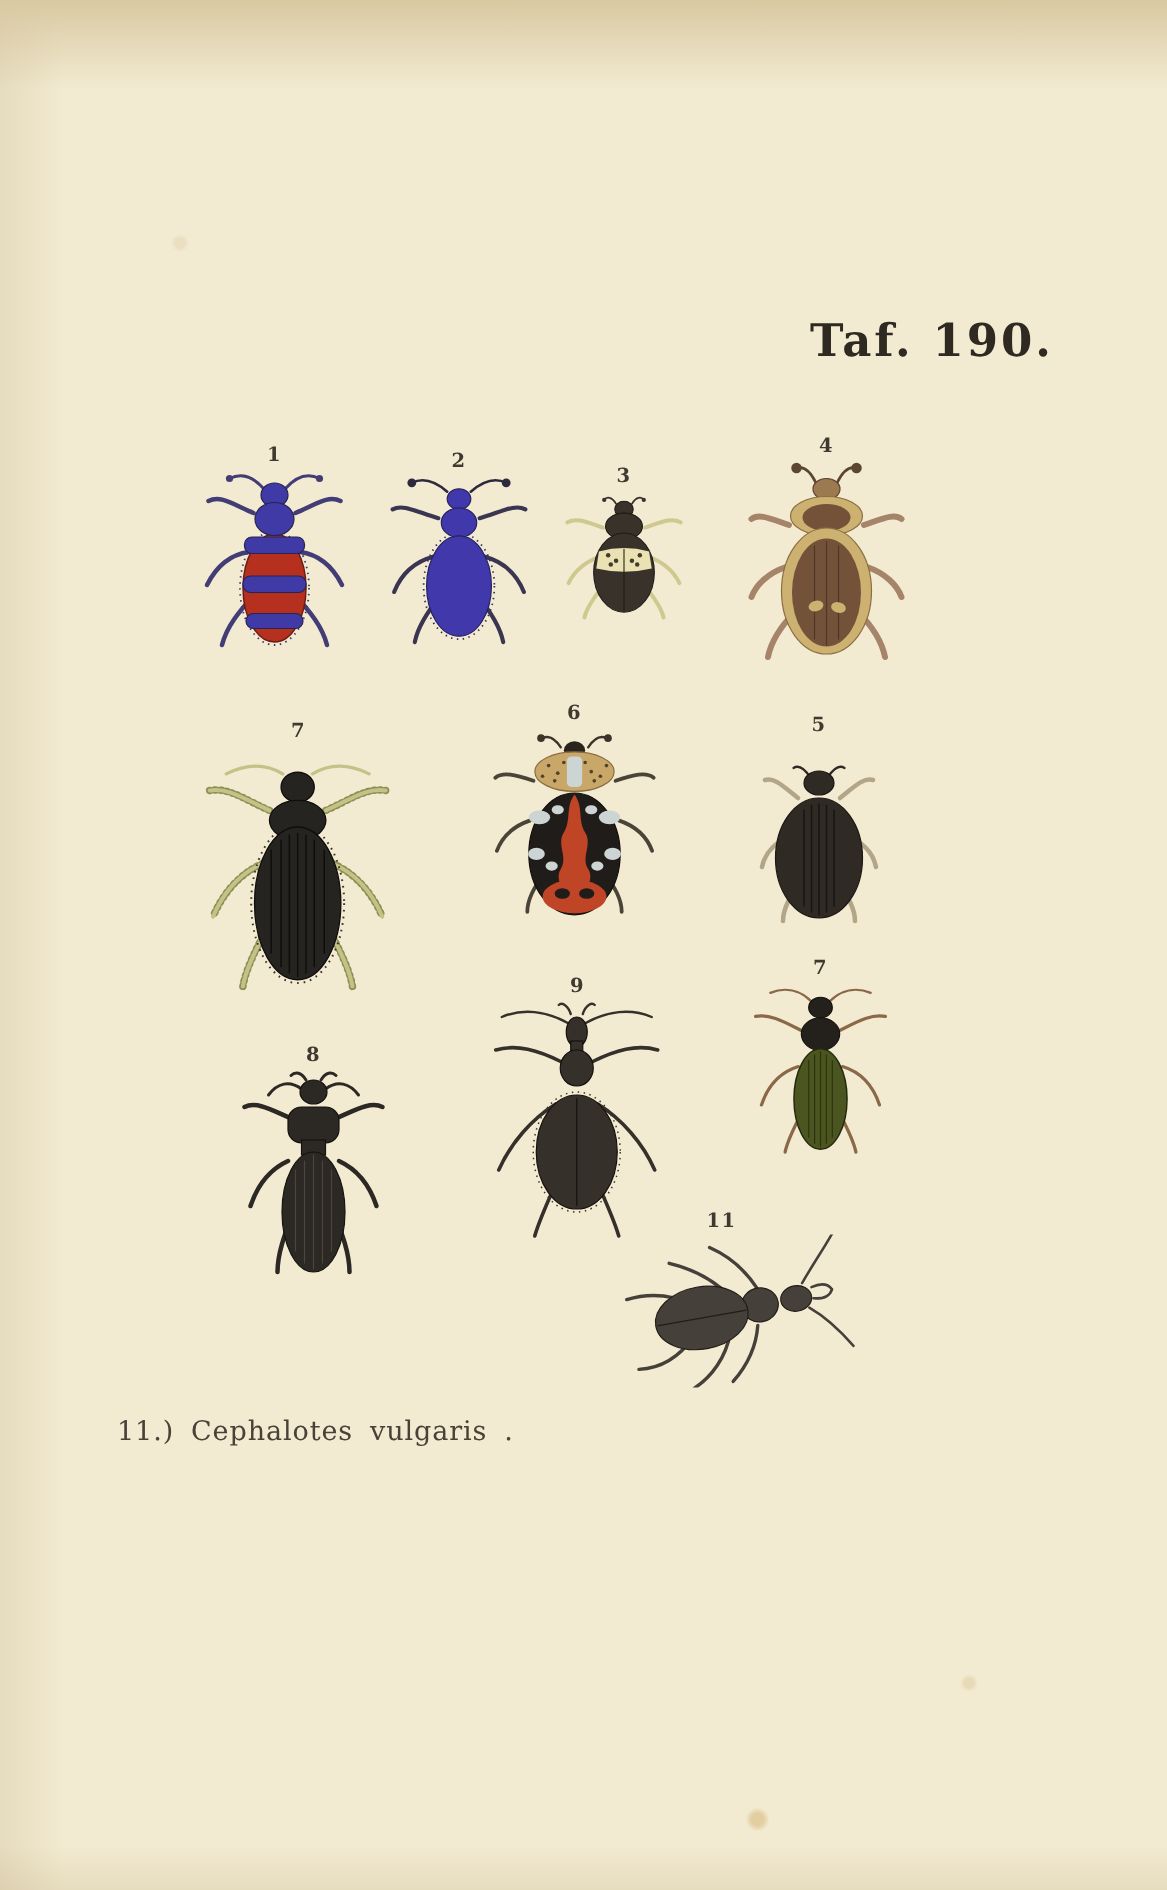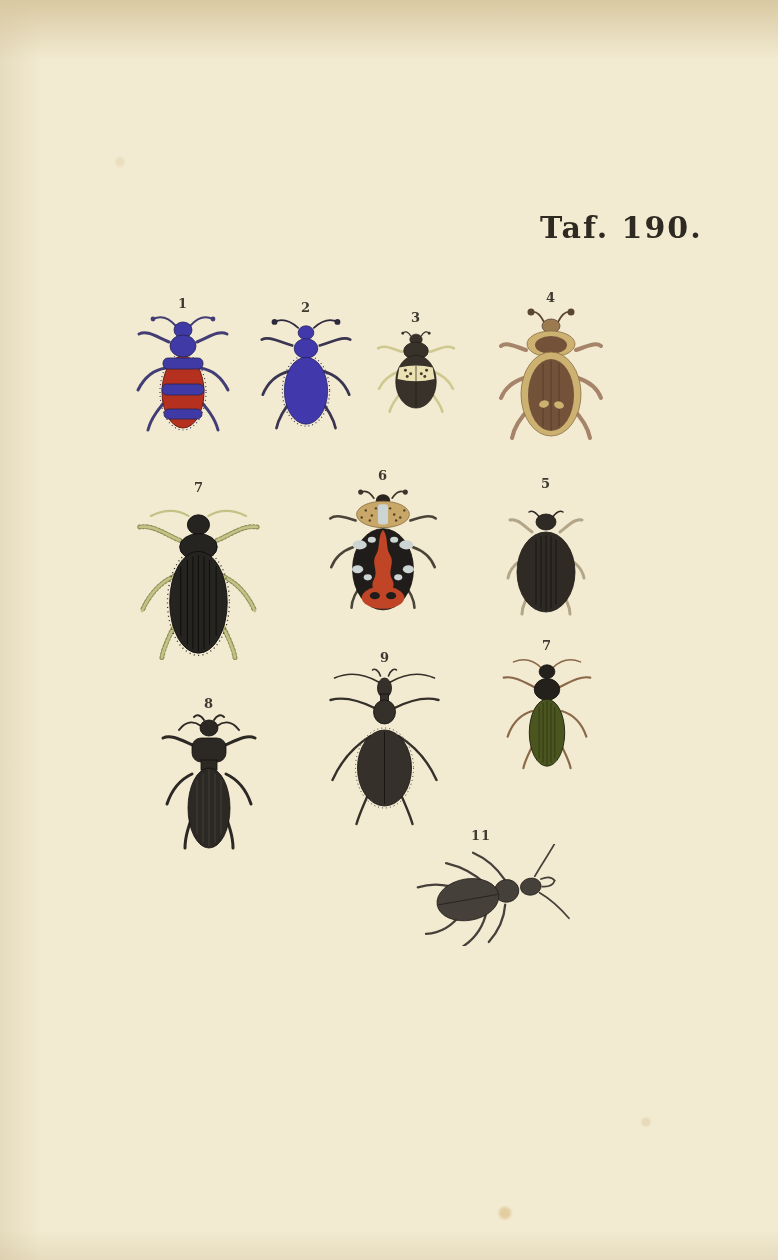--- a/index.html
+++ b/index.html
@@ -378,21 +378,21 @@
       <g class="striae" stroke="#2c3310" stroke-width=".8">
         <path d="M42 54 V106"></path>
           <path d="M46 50 V110"></path>
           <path d="M50 48 V112"></path>
           <path d="M54 50 V110"></path>
           <path d="M58 54 V106"></path>
       </g>
     </svg>
   </div>
 
-  <div class="fig" style="left:392px;top:828px;width:178px;height:118px">
+  <div class="fig" style="left:392px;top:807px;width:178px;height:118px">
     <div class="figno">11</div>
     <svg viewBox="0 0 185 108">
       <g transform="rotate(-10 95 54)">
         <g class="ant" stroke-width="1.8" stroke="#46403a">
           <path d="M152 44 C162 32 172 22 180 12"></path>
             <path d="M154 62 C166 72 174 84 180 94"></path>
           <path d="M158 48 C166 46 170 48 172 52"></path>
             <path d="M158 56 C166 58 170 56 172 52"></path>
         </g>
         <g class="legs" stroke-width="2.4" stroke="#46403a">
@@ -407,15 +407,16 @@
           <ellipse cx="146" cy="54" rx="11" ry="9"></ellipse>
           <ellipse cx="120" cy="54" rx="13" ry="12"></ellipse>
           <ellipse cx="78" cy="56" rx="33" ry="22"></ellipse>
         </g>
         <line x1="46" y1="56" x2="110" y2="56" stroke="#211d18" stroke-width=".8"></line>
       </g>
     </svg>
   </div>
 
   <div class="caption">
+    <div>11.) Cephalotes vulgaris .</div>
   </div>
 
 </div>
 
 </body></html>

